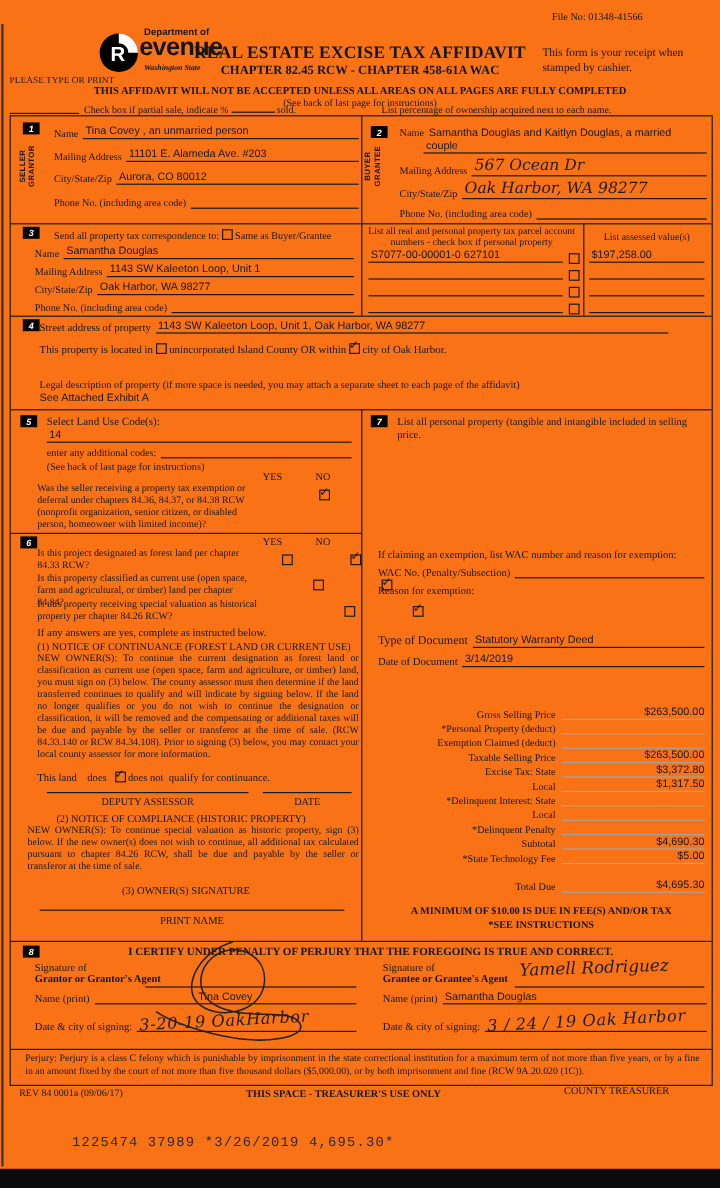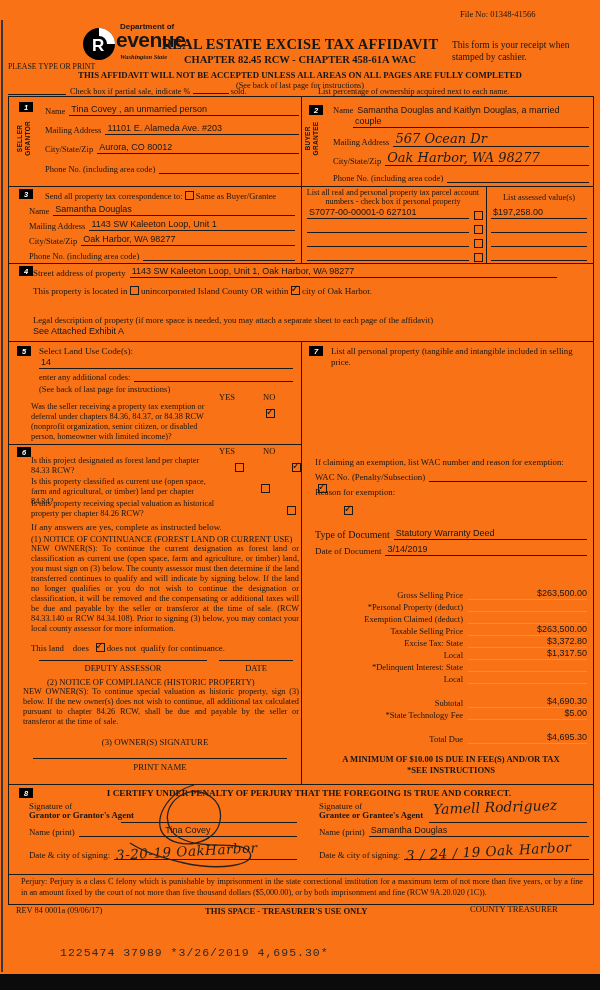--- a/index.html
+++ b/index.html
@@ -296,20 +296,24 @@
         <span class="mval">$1,317.50</span>
       </div>
     <div class="a mrow" style="left:306px;top:564px;">
         <span class="mlabel">*Delinquent Interest:  State</span>
         <span class="mval"></span>
       </div>
     <div class="a mrow" style="left:306px;top:576px;">
         <span class="mlabel">Local</span>
         <span class="mval"></span>
       </div>
+    <div class="a mrow" style="left:306px;top:588px;">
+        <span class="mlabel">*Delinquent Penalty</span>
+        <span class="mval"></span>
+      </div>
     <div class="a mrow" style="left:306px;top:600px;">
         <span class="mlabel">Subtotal</span>
         <span class="mval">$4,690.30</span>
       </div>
     <div class="a mrow" style="left:306px;top:612px;">
         <span class="mlabel">*State Technology Fee</span>
         <span class="mval">$5.00</span>
       </div>
     <div class="a mrow" style="left:306px;top:636px;">
         <span class="mlabel">Total Due</span>

